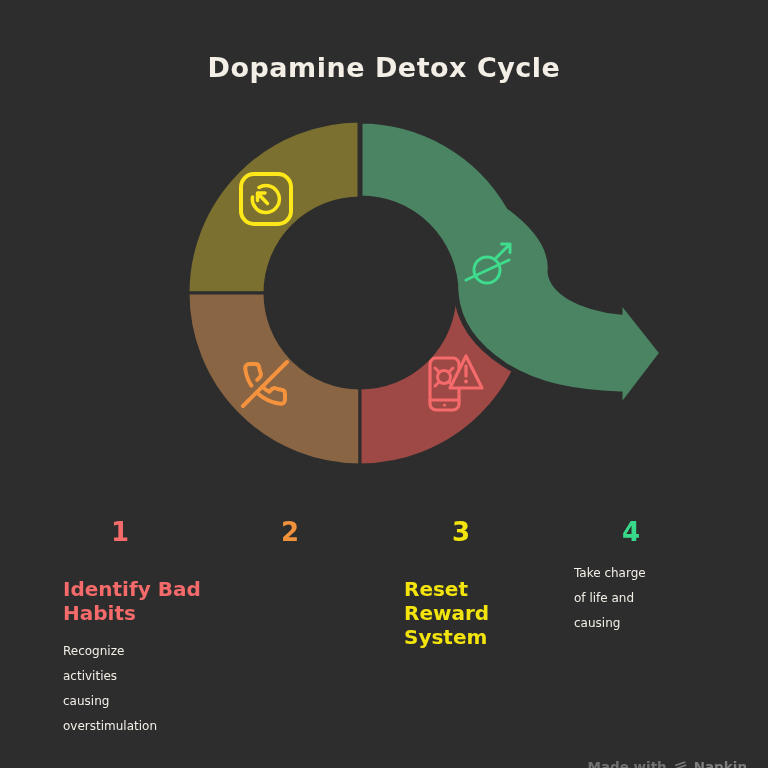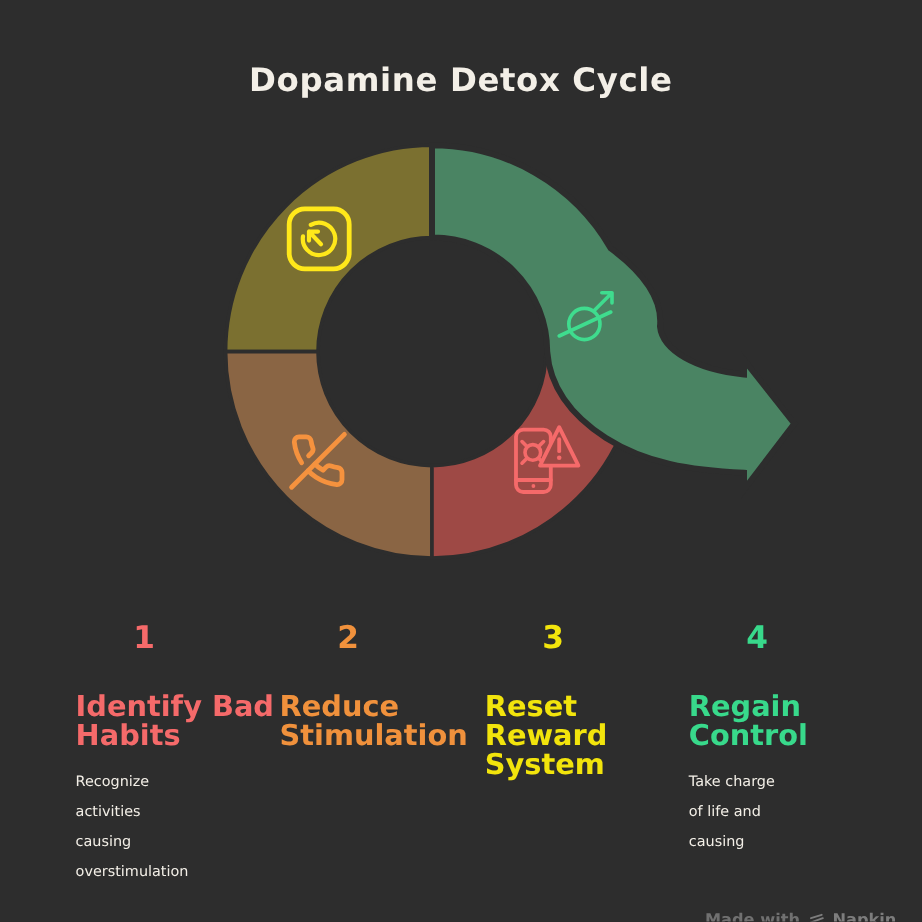--- a/index.html
+++ b/index.html
@@ -34,21 +34,21 @@
   .step-col{position:absolute;top:517px;width:175px;}
   .step-col.c1{left:63px;}
   .step-col.c2{left:233px;}
   .step-col.c3{left:404px;}
   .step-col.c4{left:574px;}
   .step-number{
     display:block;width:30px;margin-left:42px;text-align:center;
     font-size:26px;font-weight:bold;line-height:30px;
   }
   .step-heading{
-    margin-top:30px;font-size:24px;font-weight:bold;line-height:24px;
+    margin-top:30px;font-size:20px;font-weight:bold;line-height:24px;
     white-space:pre-line;
   }
   .step-body{
     margin-top:14px;font-size:12px;line-height:25px;
     color:var(--text,#f3efe7);white-space:pre-line;
   }
   .c1 .step-number,.c1 .step-heading{color:var(--step1,#f56a6a);}
   .c2 .step-number,.c2 .step-heading{color:var(--step2,#f0913c);}
   .c3 .step-number,.c3 .step-heading{color:var(--step3,#f2e40c);}
   .c4 .step-number,.c4 .step-heading{color:var(--step4,#38d98b);}
@@ -117,33 +117,29 @@
       <span class="step-number">1</span>
       <div class="step-heading">Identify Bad
 Habits</div>
       <div class="step-body">Recognize
 activities
 causing
 overstimulation</div>
     </div>
     <div class="step-col c2">
       <span class="step-number">2</span>
-      <div class="step-heading">Reduce
-Stimulation</div>
     </div>
     <div class="step-col c3">
       <span class="step-number">3</span>
       <div class="step-heading">Reset
 Reward
 System</div>
     </div>
     <div class="step-col c4">
       <span class="step-number">4</span>
-      <div class="step-heading">Regain
-Control</div>
       <div class="step-body">Take charge
 of life and
 causing</div>
     </div>
   </div>
 
   <div class="watermark">
     <span class="prefix">Made with</span>
     <svg class="wm-logo" width="15" height="15" viewBox="0 0 16 16">
       <line x1="3" y1="5.5" x2="12.5" y2="2.5"></line>

